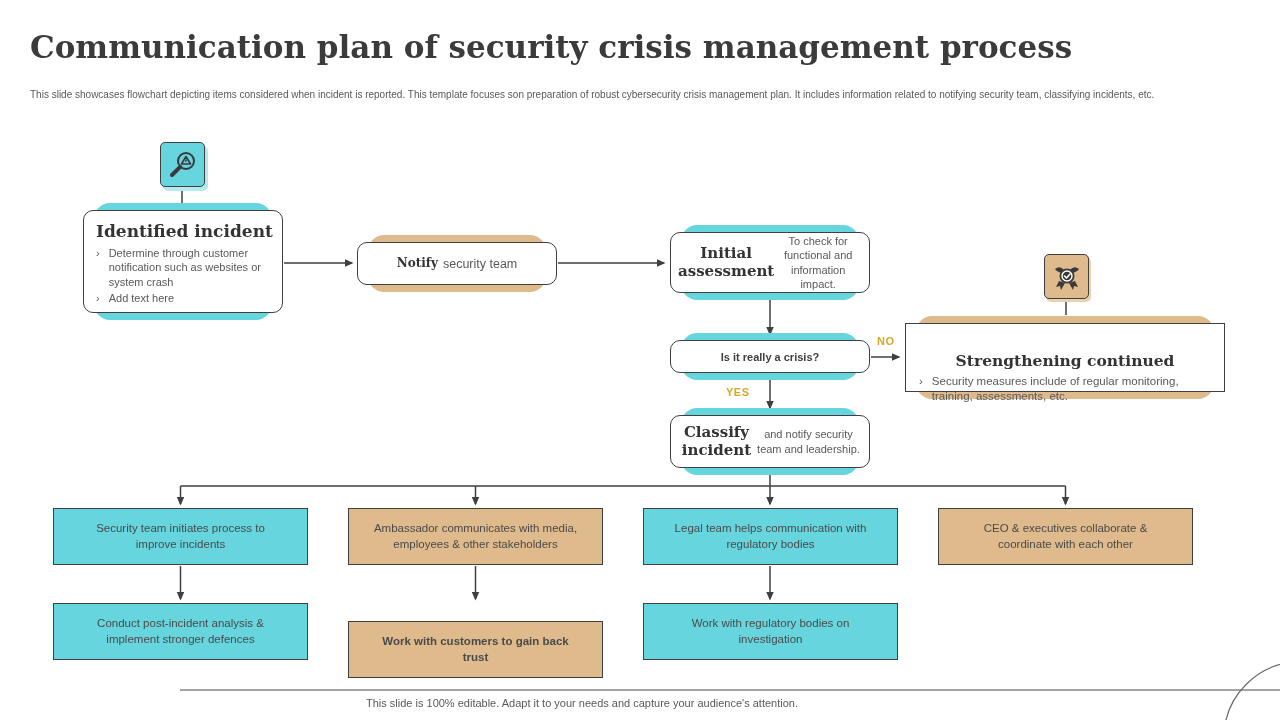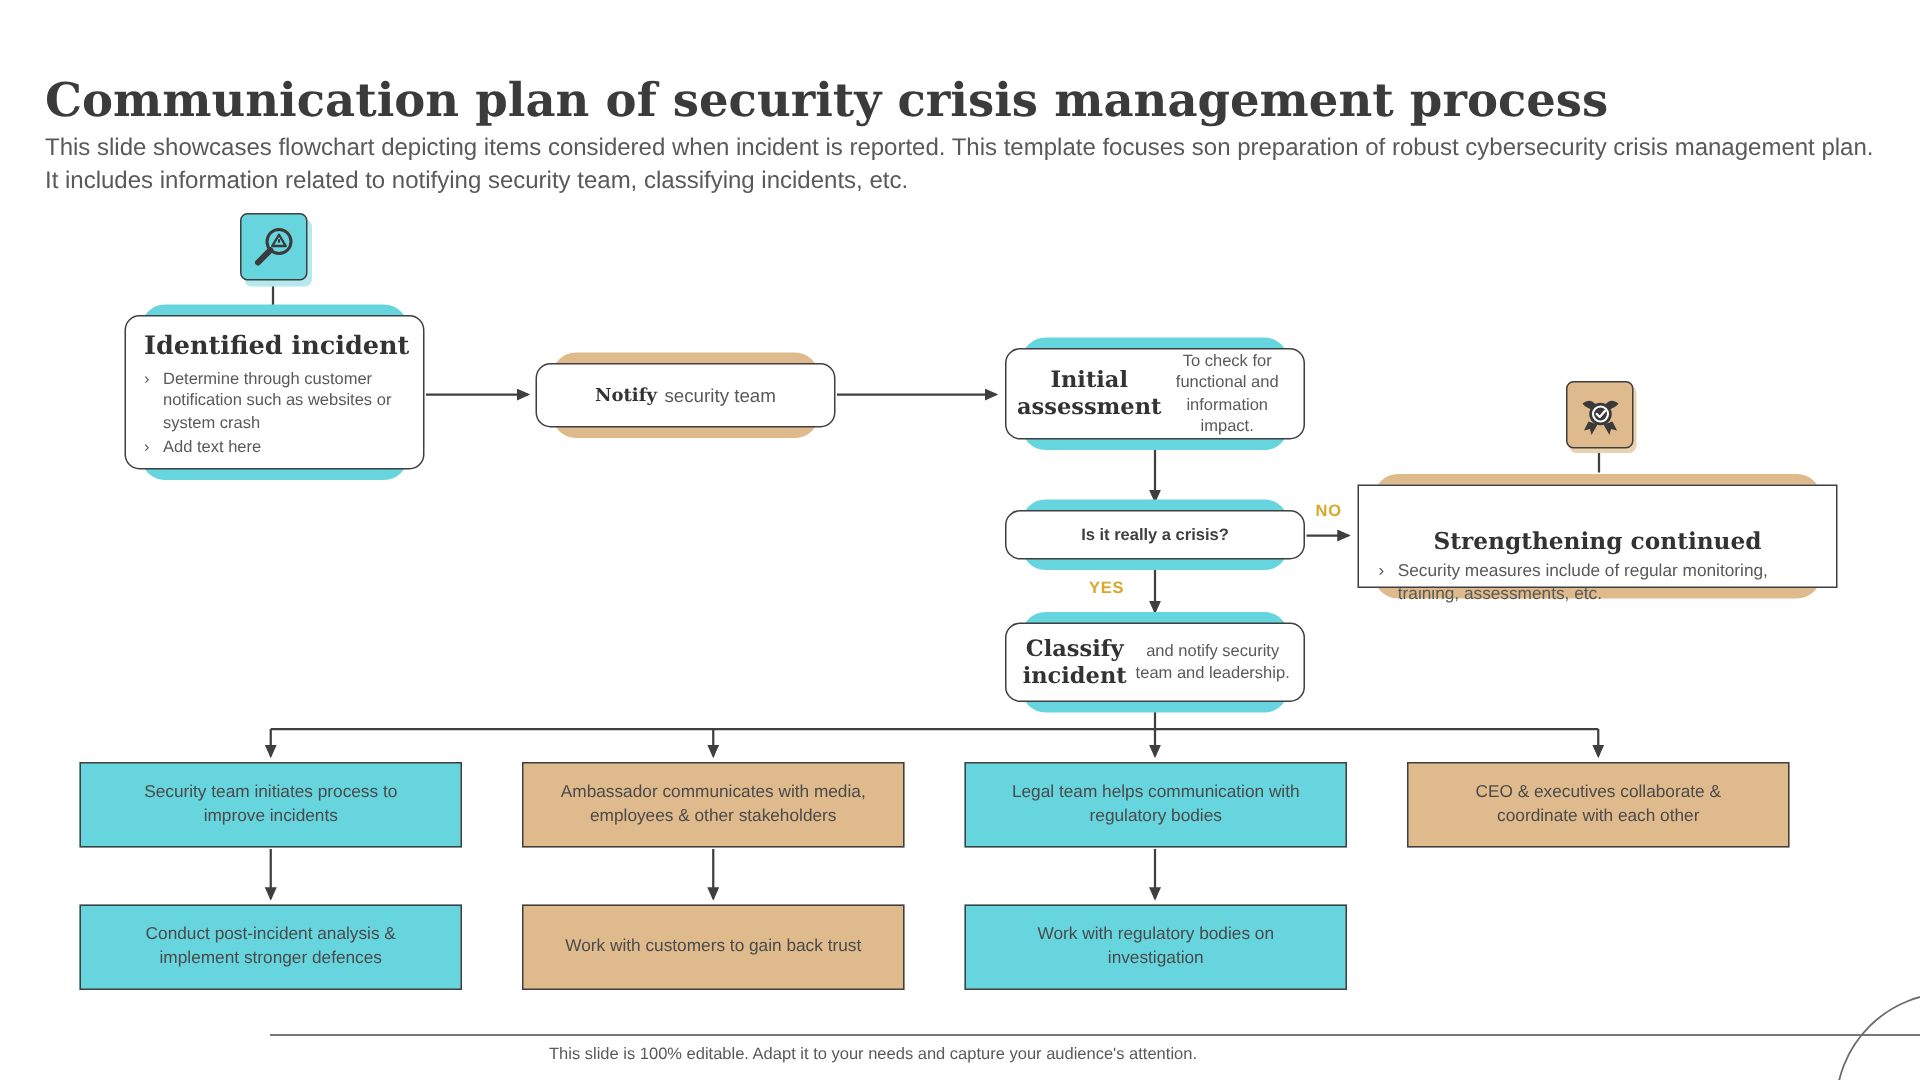--- a/index.html
+++ b/index.html
@@ -3,25 +3,25 @@
 <meta charset="utf-8">
 <style>
   html,body{margin:0;padding:0;}
   body{font-family:"Liberation Sans", sans-serif; background:#888;}
   #slide{position:relative; width:1280px; height:720px; background:#ffffff; overflow:hidden; margin:0 auto;}
 
   
   .title{
     position:absolute; left:30px; top:30px; width:1150px;
     font-family:"DejaVu Serif", serif; font-weight:bold;
-    font-size:31px; line-height:1.1; color:var(--title);margin-top:20px;
+    font-size:31px; line-height:1.1; color:var(--title);
   }
   .subtitle{
     position:absolute; left:30px; top:88px; width:1232px;
-    font-size:16px; line-height:1.4; color:var(--text);
+    font-size:10px; line-height:1.4; color:var(--text);
   }
   .footer-note{
     position:absolute; left:0; top:697px; width:1164px;
     text-align:center; font-size:11px; color:var(--text);
   }
 
   
   .node{position:absolute;}
   .node .backdrop{
     position:absolute; left:11px; right:11px; top:-7px; bottom:-7px;
@@ -80,21 +80,21 @@
     display:flex; align-items:center; justify-content:center; text-align:center;
     font-size:11.5px; color:#4a4a4a; line-height:1.35; padding:4px 24px;
   }
   .grid-box[data-color="teal"]{background:var(--teal);}
   .grid-box[data-color="tan"]{background:var(--tan);}
   #team-0{left:53px;  top:508px;}
   #team-1{left:348px; top:508px;}
   #team-2{left:643px; top:508px;}
   #team-3{left:938px; top:508px;}
   #action-0{left:53px;  top:603px;}
-  #action-1{left:348px; top:603px;}
+  #action-1{left:348px; top:621px;font-weight:bold;}
   #action-2{left:643px; top:603px;}
 
   
   .icon-tile{
     position:absolute; width:45px; height:45px; box-sizing:border-box;
     border:1.6px solid var(--line); border-radius:5px;
     display:flex; align-items:center; justify-content:center;
   }
   #icon-magnifier{left:160px; top:142px; background:var(--teal); box-shadow:3px 4px 0 var(--teal_light); }
   #icon-badge{left:1044px; top:254px; background:var(--tan); box-shadow:2px 3px 0 #EBD2AE;}

